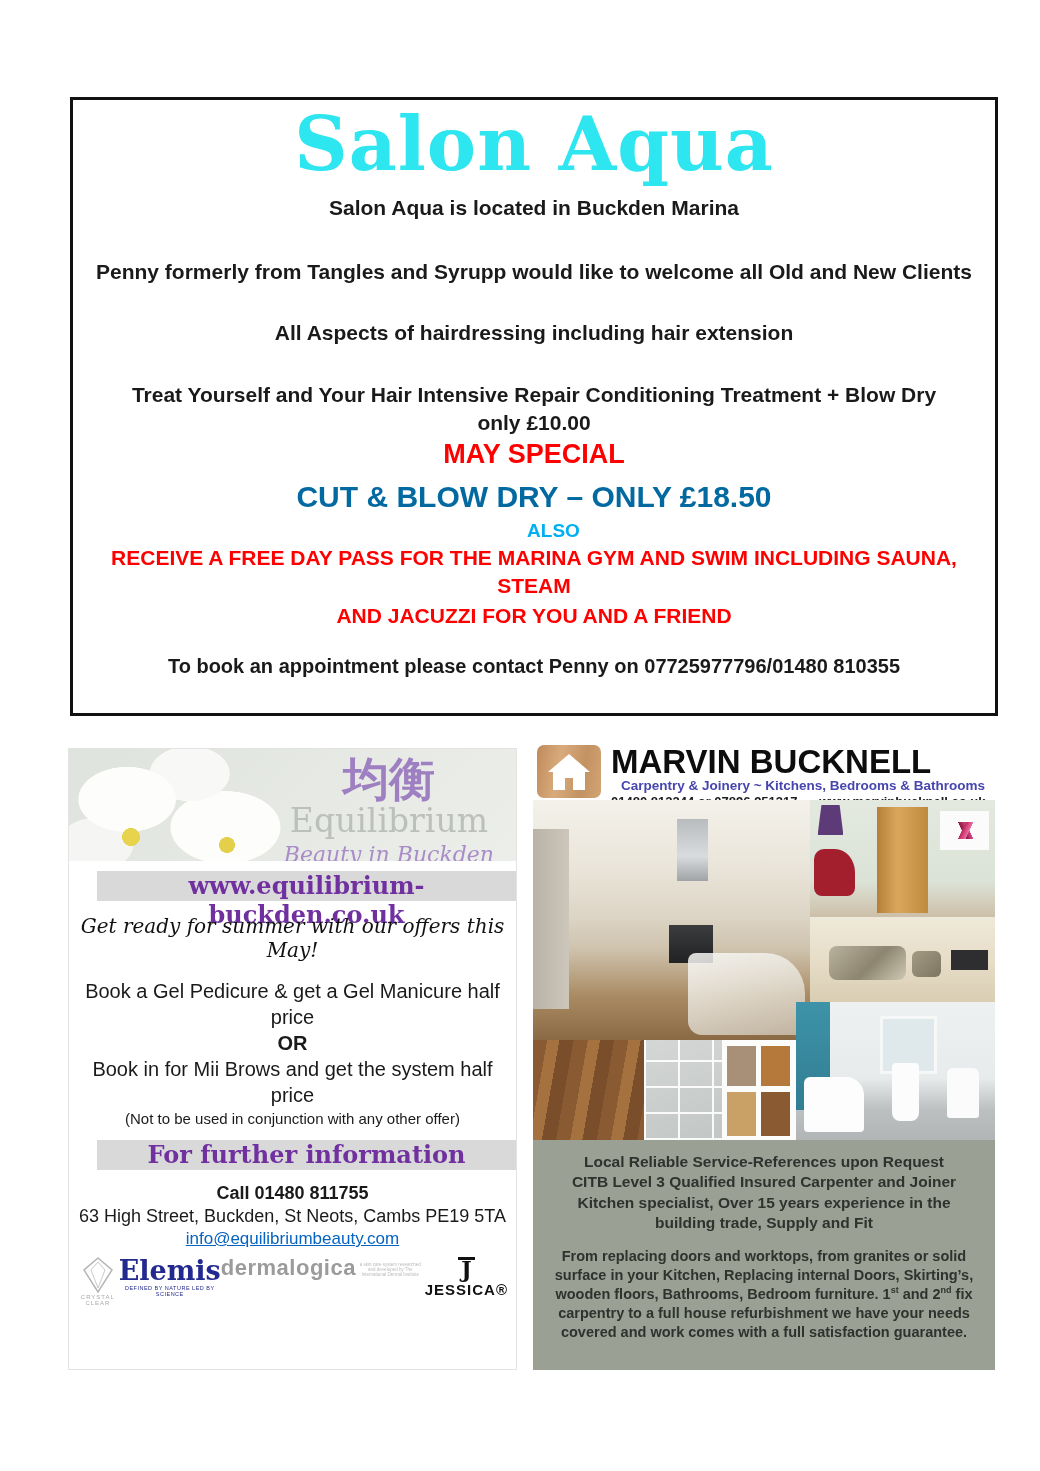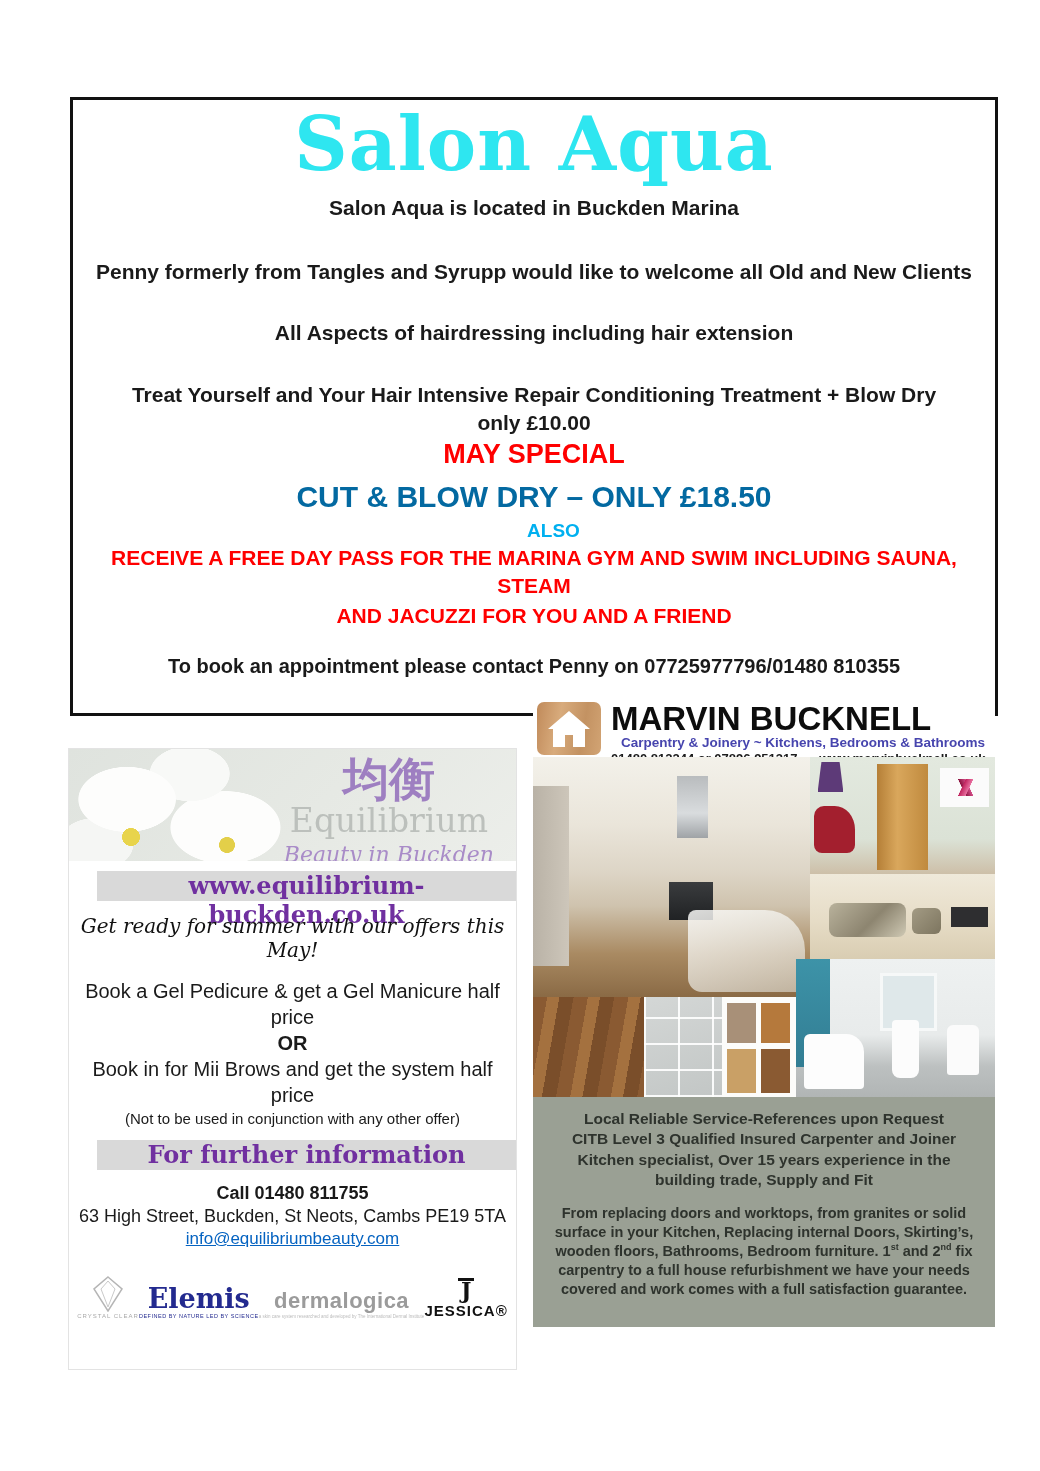--- a/index.html
+++ b/index.html
@@ -44,38 +44,38 @@
            font-size:20px;color:#111;}
   .eq-offer{margin:16px 0 0 0;font-size:20px;line-height:1.3;}
   .eq-offer2{margin:0;font-size:20px;line-height:1.3;}
   .eq-or{margin:0;font-size:20px;font-weight:700;line-height:1.3;}
   .eq-disc{margin:2px 0 0 0;font-size:15px;}
   .eq-strip2{margin-top:13px;}
   .eq-phone{margin:13px 0 0 0;font-weight:700;font-size:18px;}
   .eq-addr{margin:2px 0 0 0;font-size:18px;}
   .eq-email{margin:2px 0 0 0;font-size:17px;}
   .eq-email span{color:#0563c1;text-decoration:underline;cursor:pointer;}
-  .eq-logos{margin-top:8px;display:flex;align-items:flex-end;justify-content:space-evenly;
+  .eq-logos{margin-top:8px;display:flex;align-items:flex-start;justify-content:space-evenly;
             padding:0 8px;height:62px;}
   .logo-cc{display:flex;flex-direction:column;align-items:center;color:#a9a9a9;}
   .logo-cc .cap{font-size:6px;letter-spacing:1px;margin-top:1px;}
   .logo-elemis{display:flex;flex-direction:column;align-items:center;}
   .logo-elemis .word{font-family:"DejaVu Serif",serif;font-weight:700;font-size:27px;
                      color:#232a8f;line-height:1;}
   .logo-elemis .cap{font-size:5.5px;color:#232a8f;letter-spacing:.5px;margin-top:1px;}
-  .logo-derm{display:flex;flex-direction:column;align-items:center;}
+  .logo-derm{display:flex;flex-direction:row;align-items:center;}
   .logo-derm .word{font-weight:700;font-size:22px;color:#9b9b9b;line-height:1;letter-spacing:.5px;}
   .logo-derm .cap{font-size:4.5px;color:#bbb;margin-top:2px;}
   .logo-jess{display:flex;flex-direction:column;align-items:center;color:#111;}
   .logo-jess .jicon{font-family:"DejaVu Serif",serif;font-weight:700;font-size:22px;
                     line-height:.9;border-top:3px solid #111;padding:0 3px;}
   .logo-jess .word{font-weight:700;font-size:15px;letter-spacing:1px;margin-top:1px;}
 
   
-  .mb-ad{position:absolute;left:533px;top:702px;width:462px;height:625px;background:#fff;}
+  .mb-ad{position:absolute;left:533px;top:745px;width:462px;height:625px;background:#fff;}
   .mb-header{position:relative;height:55px;background:#fff;}
   .mb-house{position:absolute;left:4px;top:0;width:64px;height:53px;border-radius:7px;
             background:linear-gradient(100deg,#c08a5a 0%,#d8ab7c 35%,#c39262 70%,#d2a474 100%);
             display:flex;align-items:center;justify-content:center;}
   .mb-head-text{margin-left:78px;text-align:left;}
   .mb-title{margin:0;font-size:33px;line-height:1.0;font-weight:800;color:#0d0d0d;
             letter-spacing:0px;white-space:nowrap;}
   .mb-sub{margin:0;font-size:13.5px;font-weight:700;color:#4745ae;white-space:nowrap;text-align:center;}
   .mb-phones{margin:1px 0 0 0;font-size:13px;font-weight:700;color:#1c1c1c;white-space:nowrap;}
   .mb-phones .web{margin-left:18px;}

